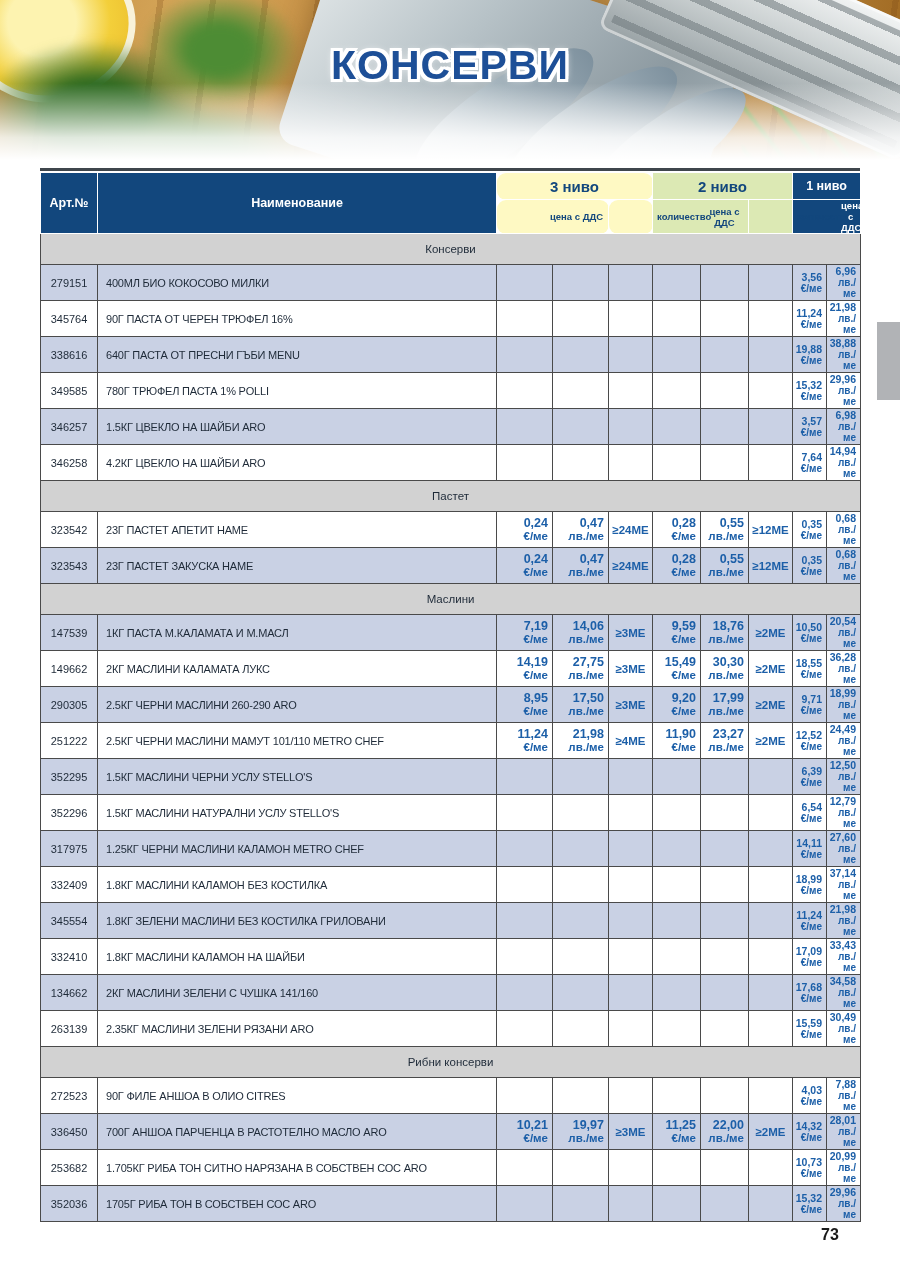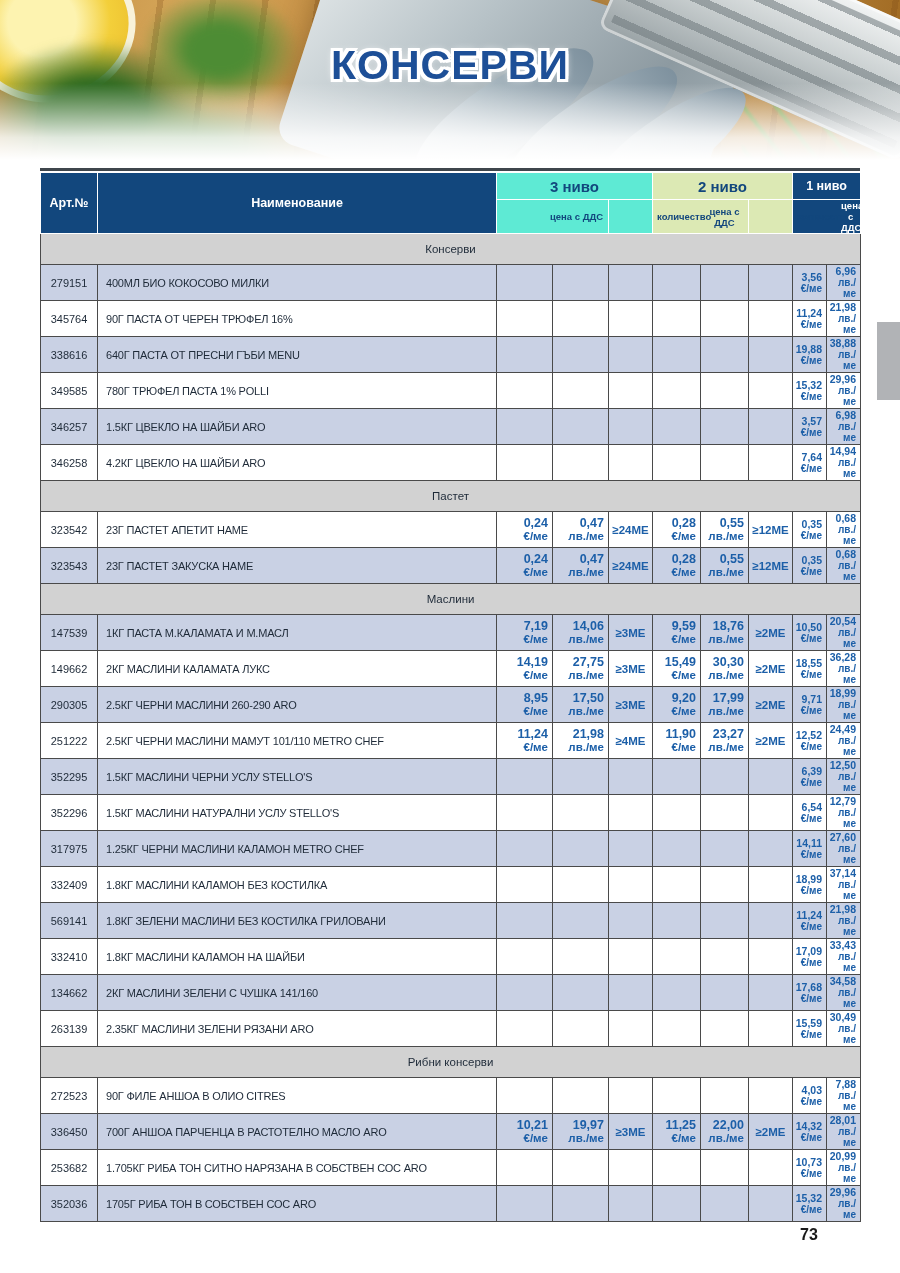--- a/index.html
+++ b/index.html
@@ -54,42 +54,42 @@
   
   .topline { position:absolute; left:40px; top:168px; width:820px; height:3px; background:#3f464c; }
   table.price-table {
     position:absolute; left:40px; top:172px; width:820px;
     border-collapse: collapse; table-layout: fixed;
   }
   thead th { border: 1px solid #fff; vertical-align: middle; text-align:center; }
   .h1row th { height:27px; }
   .h2row th { height:16px; font-size:9.5px; font-weight:700;padding-left:48px; }
   th.blue  { background:#12477d; color:#fff;text-align:center; }
-  th.lvl3  { background:#5eead4; color:#12477d; }
+  th.lvl3  { background:#fef9c3; color:#12477d;border-radius:9px; }
   th.lvl2  { background:#dce9b4; color:#12477d; }
   th.lvl1  { background:#12477d; color:#fff;margin-top:48px; }
   .h1row th.blue { font-size:12.5px; font-weight:700; }
   .h1row th.lvl3, .h1row th.lvl2 { font-size:15px; font-weight:800; }
   .h1row th.lvl1 { font-size:12.5px; font-weight:800; }
   tbody td { border:1px solid #4a4a4a; vertical-align: middle; }
   tr.section td { background:#d2d2d2; height:31px; text-align:center;
     font-size:11.5px; color:#1e2a38; }
   tr.row td { height:36px; background:#fff; }
   tr.row.alt td { background:#c9d1e4; }
   td.art  { text-align:center; font-size:11px; color:#1e2a38; }
   td.name { text-align:left; padding-left:8px; font-size:11px; color:#1e2a38; letter-spacing:-0.2px;margin-top:44px; }
   td.price { text-align:right; padding-right:4px; color:#1c5fa8; font-weight:700; }
   td.price .v { font-size:12.5px; line-height:13px; }
   td.price .u { font-size:11.5px; line-height:12px; }
   td.price.small .v { font-size:10.5px; line-height:11px; }
   td.price.small .u { font-size:10px;  line-height:11px; }
   td.qty { text-align:center; color:#1c5fa8; font-weight:700; font-size:11.5px; }
   
   .side-tab { position:absolute; left:877px; top:322px; width:23px; height:78px; background:#b1b3b6; }
-  .page-number { position:absolute; left:800px; top:1226px; width:60px; text-align:left;
+  .page-number { position:absolute; left:800px; top:1226px; width:60px; text-align:center;
     font-size:16px; font-weight:700; color:#1a1a1a; }
 </style>
 </head>
 <body>
 
 <div class="hero">
   <div class="plank"></div>
   <div class="lemon"></div>
   <div class="parsley1"></div>
   <div class="parsley2"></div>
@@ -501,21 +501,21 @@
         <td class="price small">
           <div class="v">18,99</div>
           <div class="u">€/ме</div>
         </td>
         <td class="price small">
           <div class="v">37,14</div>
           <div class="u">лв./ме</div>
         </td>
       </tr>
       <tr class="row alt">
-        <td class="art">569141</td>
+        <td class="art">345554</td>
         <td class="name">1.8КГ ЗЕЛЕНИ МАСЛИНИ БЕЗ КОСТИЛКА ГРИЛОВАНИ</td>
         <td class="price big"></td>
         <td class="price big"></td>
         <td class="qty"></td>
         <td class="price big"></td>
         <td class="price big"></td>
         <td class="qty"></td>
         <td class="price small">
           <div class="v">11,24</div>
           <div class="u">€/ме</div>

